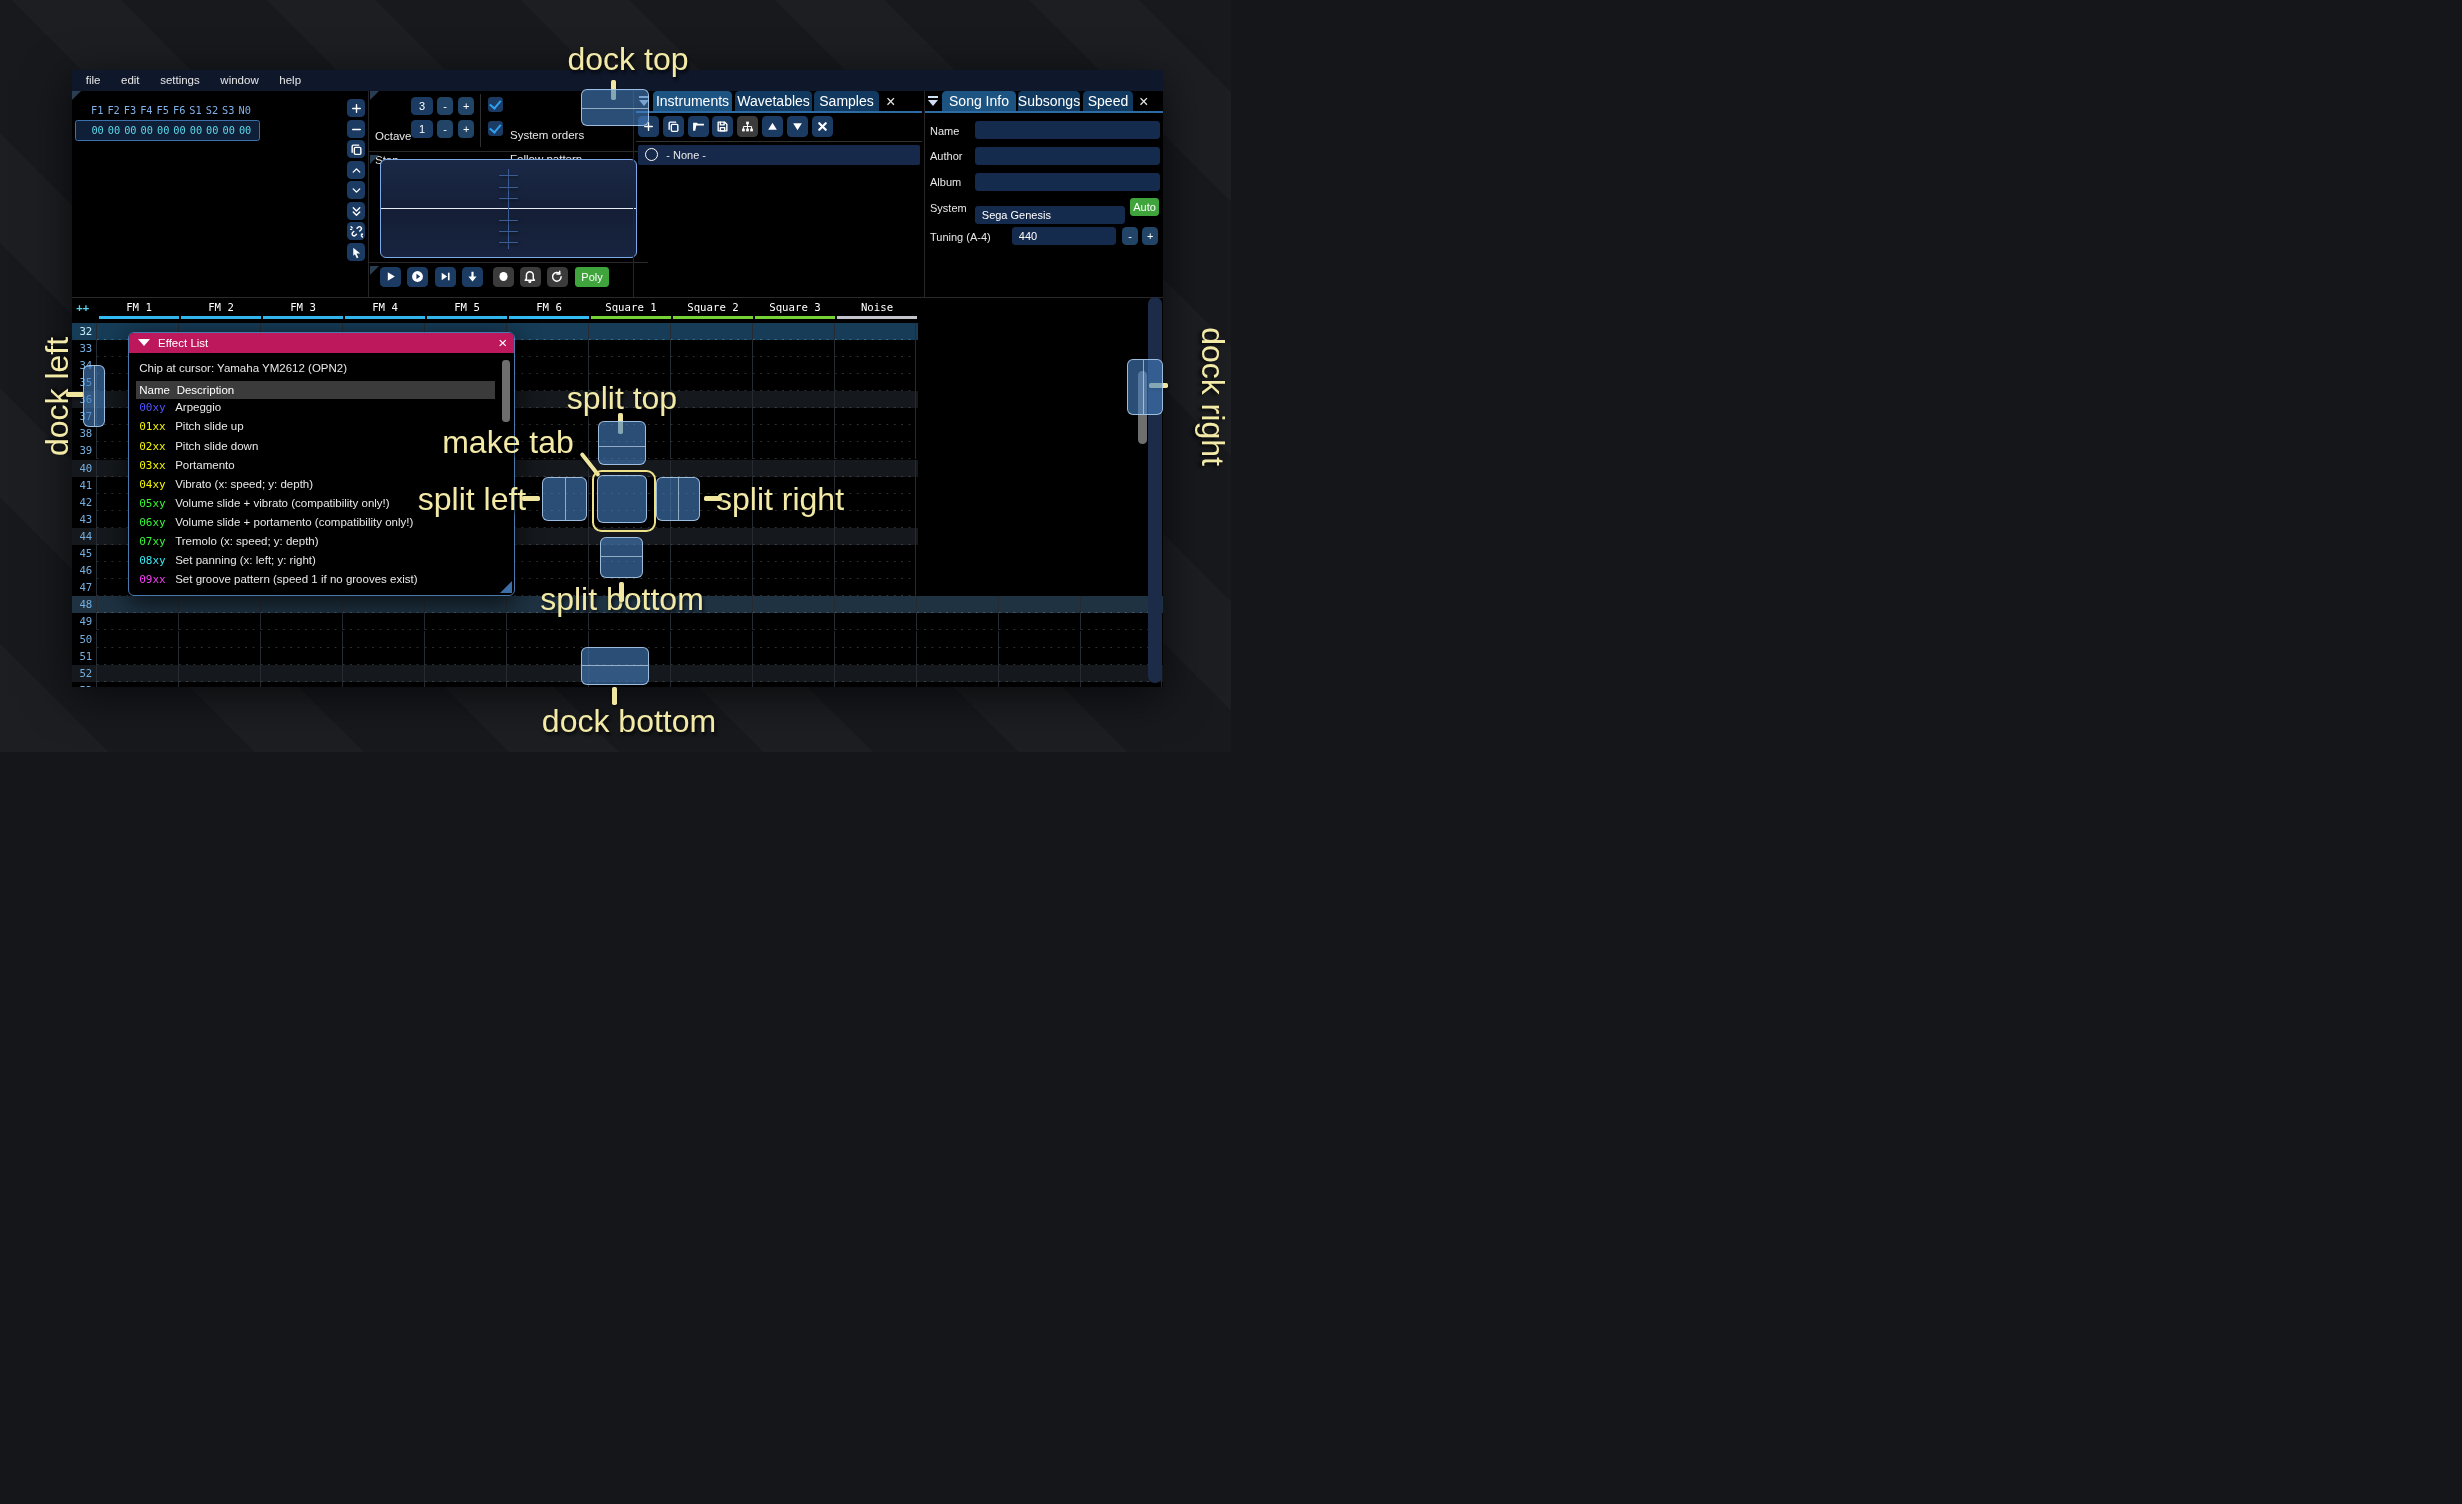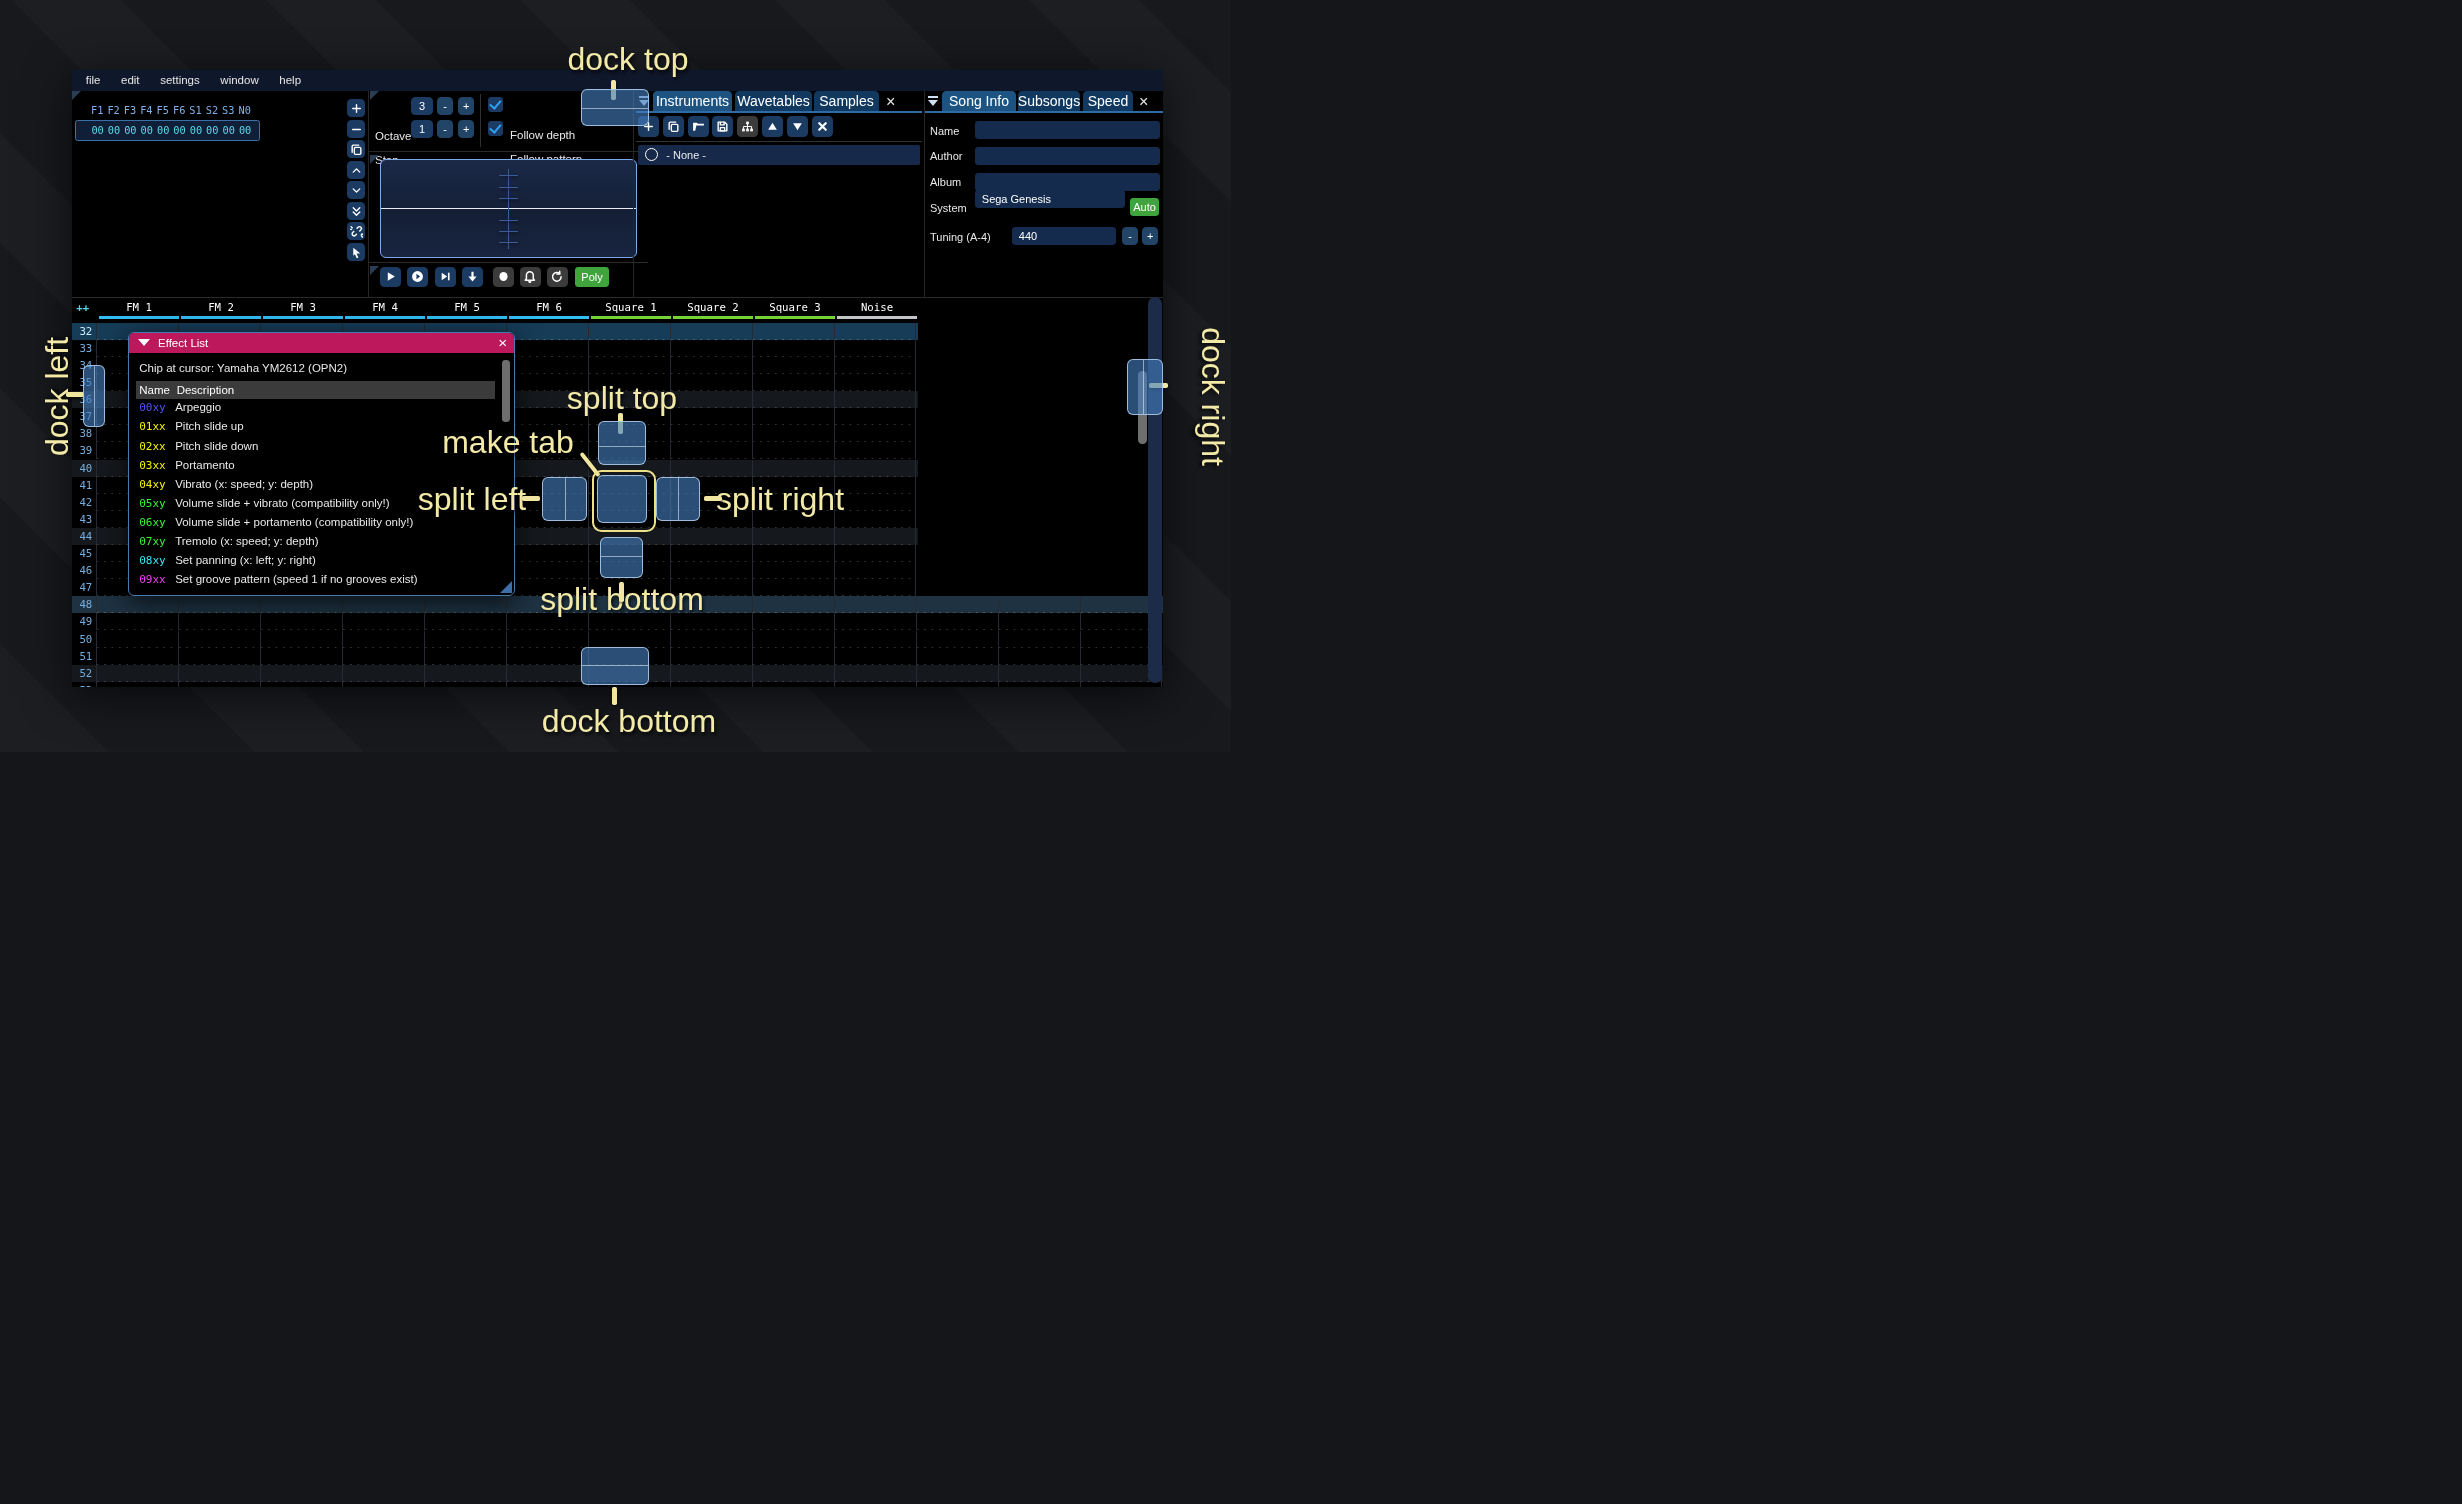--- a/index.html
+++ b/index.html
@@ -152,21 +152,21 @@
     <div class="ctl-label" style="left:303px;top:30px;">Octave</div>
     <div class="val-box" style="left:339px;top:26.5px;">3</div>
     <div class="mini-btn" style="left:365px;top:26.5px;">-</div>
     <div class="mini-btn" style="left:386px;top:26.5px;">+</div>
     <div class="ctl-label" style="left:303px;top:54px;">Step</div>
     <div class="val-box" style="left:339px;top:50px;">1</div>
     <div class="mini-btn" style="left:365px;top:50px;">-</div>
     <div class="mini-btn" style="left:386px;top:50px;">+</div>
     <div class="vline" style="left:408px;top:24px;height:53px;background:#303030;"></div>
     <div class="checkbox" style="left:416px;top:27px;"></div>
-    <div class="ctl-label" style="left:438px;top:29px;">Follow depth</div>
+    <div class="ctl-label" style="left:438px;top:29px;">System orders</div>
     <div class="checkbox" style="left:416px;top:51px;"></div>
     <div class="ctl-label" style="left:438px;top:53px;">Follow pattern</div>
     <div class="hline" style="left:296px;top:81px;width:280px;"></div>
 
     <div class="notch" style="left:298px;top:85px;"></div>
     <div id="osc">
       <div class="center-h"></div>
       <div class="center-v"></div>
       <div class="tick" style="top:15.4px;"></div>
         <div class="tick" style="top:26.5px;"></div>
@@ -196,21 +196,21 @@
 
     <div id="song-tabs"></div>
     <div class="tab-underline" style="left:853px;top:41px;width:238px;"></div>
     <div class="fld-label" style="left:858px;top:55px;">Name</div>
     <div class="fld-input" style="left:903px;top:51px;width:185px;"></div>
     <div class="fld-label" style="left:858px;top:80px;">Author</div>
     <div class="fld-input" style="left:903px;top:77px;width:185px;"></div>
     <div class="fld-label" style="left:858px;top:106px;">Album</div>
     <div class="fld-input" style="left:903px;top:103px;width:185px;"></div>
     <div class="fld-label" style="left:858px;top:132px;">System</div>
-    <div class="fld-input" style="left:903px;top:120px;width:150px;">Sega Genesis</div>
+    <div class="fld-input" style="left:903px;top:136px;width:150px;">Sega Genesis</div>
     <div class="green-btn" style="left:1058px;top:128px;width:29px;height:18px;">Auto</div>
     <div class="fld-label" style="left:858px;top:161px;">Tuning (A-4)</div>
     <div class="fld-input" style="left:940px;top:157px;width:104px;">440</div>
     <div class="mini-btn" style="left:1050px;top:157px;">-</div>
     <div class="mini-btn" style="left:1070px;top:157px;">+</div>
 
     <div id="pattern">
       <div id="corner">++</div>
       <div id="chan-heads">
           <div class="chan-head" style="left: 26px; width: 82px;">FM 1</div>

